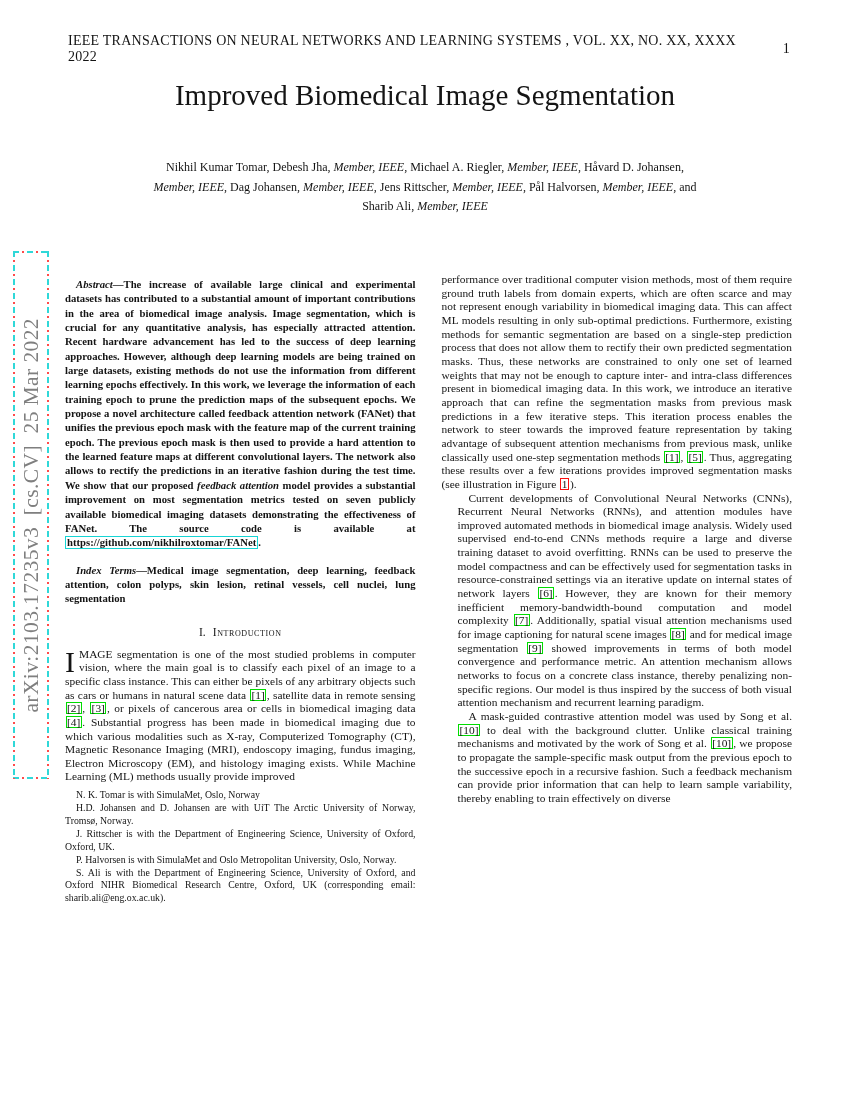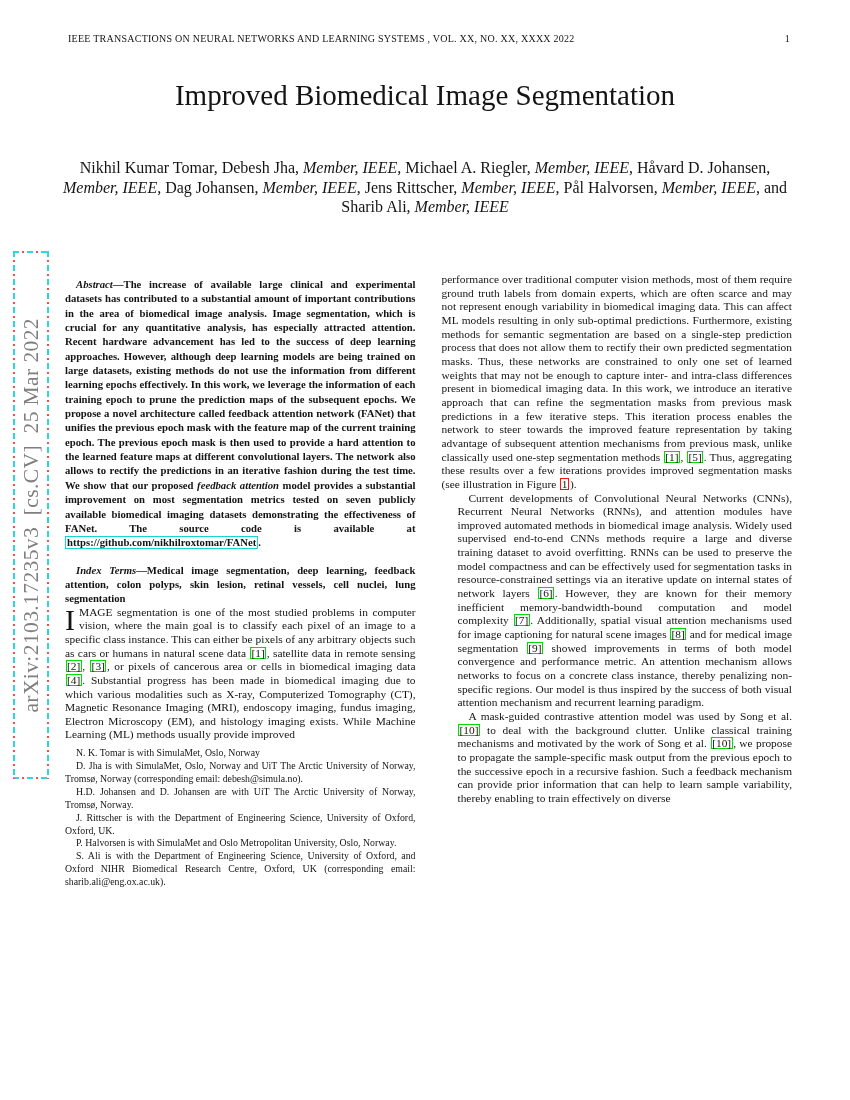--- a/index.html
+++ b/index.html
@@ -10,31 +10,31 @@
     color:#141414;
     position:relative;
     overflow:hidden;
   }
   .page { position:relative; width:850px; height:1100px; background:#fff; }
 
   
   .running-header {
     position:absolute; top:33px; left:68px; right:60px;
     display:flex; justify-content:space-between; align-items:center;
-    font-size:10px; letter-spacing:0.25px;gap:28px;
+    font-size:14px; letter-spacing:0.25px;gap:28px;
   }
 
   
   .paper-title {
     position:absolute; top:76px; left:55px; width:740px;
     text-align:center; font-size:29px; line-height:38px; font-weight:400;
   }
   .authors-block {
     position:absolute; top:158px; left:40px; width:770px;
-    text-align:center; font-size:16px; line-height:19.5px;
+    text-align:center; font-size:12px; line-height:19.5px;
   }
 
   
   .arxiv-watermark {
     position:absolute; left:13px; top:251px; width:36px; height:528px;
     display:flex; align-items:center; justify-content:center;
     background-image:
       repeating-linear-gradient(to bottom, #2fd8d8 0 6px, transparent 6px 9px, #ff4a4a 9px 11px, transparent 11px 14px),
       repeating-linear-gradient(to bottom, #2fd8d8 0 6px, transparent 6px 9px, #ff4a4a 9px 11px, transparent 11px 14px),
       repeating-linear-gradient(to right, #2fd8d8 0 6px, transparent 6px 9px, #ff4a4a 9px 11px, transparent 11px 14px),
@@ -120,26 +120,26 @@
   <div class="arxiv-watermark">
     <div class="watermark-text">arXiv:2103.17235v3  [cs.CV]  25 Mar 2022</div>
   </div>
 
   <div class="columns">
 
     <div class="col">
       <p class="abstract-par"><span class="seg-i">Abstract</span><span>—The increase of available large clinical and experimental datasets has contributed to a substantial amount of important contributions in the area of biomedical image analysis. Image segmentation, which is crucial for any quantitative analysis, has especially attracted attention. Recent hardware advancement has led to the success of deep learning approaches. However, although deep learning models are being trained on large datasets, existing methods do not use the information from different learning epochs effectively. In this work, we leverage the information of each training epoch to prune the prediction maps of the subsequent epochs. We propose a novel architecture called feedback attention network (FANet) that unifies the previous epoch mask with the feature map of the current training epoch. The previous epoch mask is then used to provide a hard attention to the learned feature maps at different convolutional layers. The network also allows to rectify the predictions in an iterative fashion during the test time. We show that our proposed </span><span class="seg-i">feedback attention</span><span> model provides a substantial improvement on most segmentation metrics tested on seven publicly available biomedical imaging datasets demonstrating the effectiveness of FANet. The source code is available at </span><span class="seg-link">https://github.com/nikhilroxtomar/FANet</span><span>.</span></p>
       <p class="index-par"><span class="seg-i">Index Terms</span><span>—Medical image segmentation, deep learning, feedback attention, colon polyps, skin lesion, retinal vessels, cell nuclei, lung segmentation</span></p>
 
+      <p class="section-heading"><span class="section-number">I.</span><span class="section-title">Introduction</span></p>
 
       <p class="body-par"><span class="drop-cap">I</span><span><span>MAGE segmentation is one of the most studied problems in computer vision, where the main goal is to classify each pixel of an image to a specific class instance. This can either be pixels of any arbitrary objects such as cars or humans in natural scene data </span><span class="seg-cite">[1]</span><span>, satellite data in remote sensing </span><span class="seg-cite">[2]</span><span>, </span><span class="seg-cite">[3]</span><span>, or pixels of cancerous area or cells in biomedical imaging data </span><span class="seg-cite">[4]</span><span>. Substantial progress has been made in biomedical imaging due to which various modalities such as X-ray, Computerized Tomography (CT), Magnetic Resonance Imaging (MRI), endoscopy imaging, fundus imaging, Electron Microscopy (EM), and histology imaging exists. While Machine Learning (ML) methods usually provide improved</span></span></p>
 
       <div class="footnotes-block">
         <p class="footnote">N. K. Tomar is with SimulaMet, Oslo, Norway</p>
-        <p class="footnote">D. Jha is with SimulaMet, Oslo, Norway and UiT The Arctic University of Norway, Tromsø, Norway (corresponding email: debesh@simula.no).</p>
         <p class="footnote">H.D. Johansen and D. Johansen are with UiT The Arctic University of Norway, Tromsø, Norway.</p>
         <p class="footnote">J. Rittscher is with the Department of Engineering Science, University of Oxford, Oxford, UK.</p>
         <p class="footnote">P. Halvorsen is with SimulaMet and Oslo Metropolitan University, Oslo, Norway.</p>
         <p class="footnote">S. Ali is with the Department of Engineering Science, University of Oxford, and Oxford NIHR Biomedical Research Centre, Oxford, UK (corresponding email: sharib.ali@eng.ox.ac.uk).</p>
       </div>
     </div>
 
     <div class="col">
       <p class="body-par"><span>performance over traditional computer vision methods, most of them require ground truth labels from domain experts, which are often scarce and may not represent enough variability in biomedical imaging data. This can affect ML models resulting in only sub-optimal predictions. Furthermore, existing methods for semantic segmentation are based on a single-step prediction process that does not allow them to rectify their own predicted segmentation masks. Thus, these networks are constrained to only one set of learned weights that may not be enough to capture inter- and intra-class differences present in biomedical imaging data. In this work, we introduce an iterative approach that can refine the segmentation masks from previous mask predictions in a few iterative steps. This iteration process enables the network to steer towards the improved feature representation by taking advantage of subsequent attention mechanisms from previous mask, unlike classically used one-step segmentation methods </span><span class="seg-cite">[1]</span><span>, </span><span class="seg-cite">[5]</span><span>. Thus, aggregating these results over a few iterations provides improved segmentation masks (see illustration in Figure </span><span class="seg-figref">1</span><span>).</span></p>
       <p class="body-par indent"><span>Current developments of Convolutional Neural Networks (CNNs), Recurrent Neural Networks (RNNs), and attention modules have improved automated methods in biomedical image analysis. Widely used supervised end-to-end CNNs methods require a large and diverse training dataset to avoid overfitting. RNNs can be used to preserve the model compactness and can be effectively used for segmentation tasks in resource-constrained settings via an iterative update on internal states of network layers </span><span class="seg-cite">[6]</span><span>. However, they are known for their memory inefficient memory-bandwidth-bound computation and model complexity </span><span class="seg-cite">[7]</span><span>. Additionally, spatial visual attention mechanisms used for image captioning for natural scene images </span><span class="seg-cite">[8]</span><span> and for medical image segmentation </span><span class="seg-cite">[9]</span><span> showed improvements in terms of both model convergence and performance metric. An attention mechanism allows networks to focus on a concrete class instance, thereby penalizing non-specific regions. Our model is thus inspired by the success of both visual attention mechanism and recurrent learning paradigm.</span></p>

